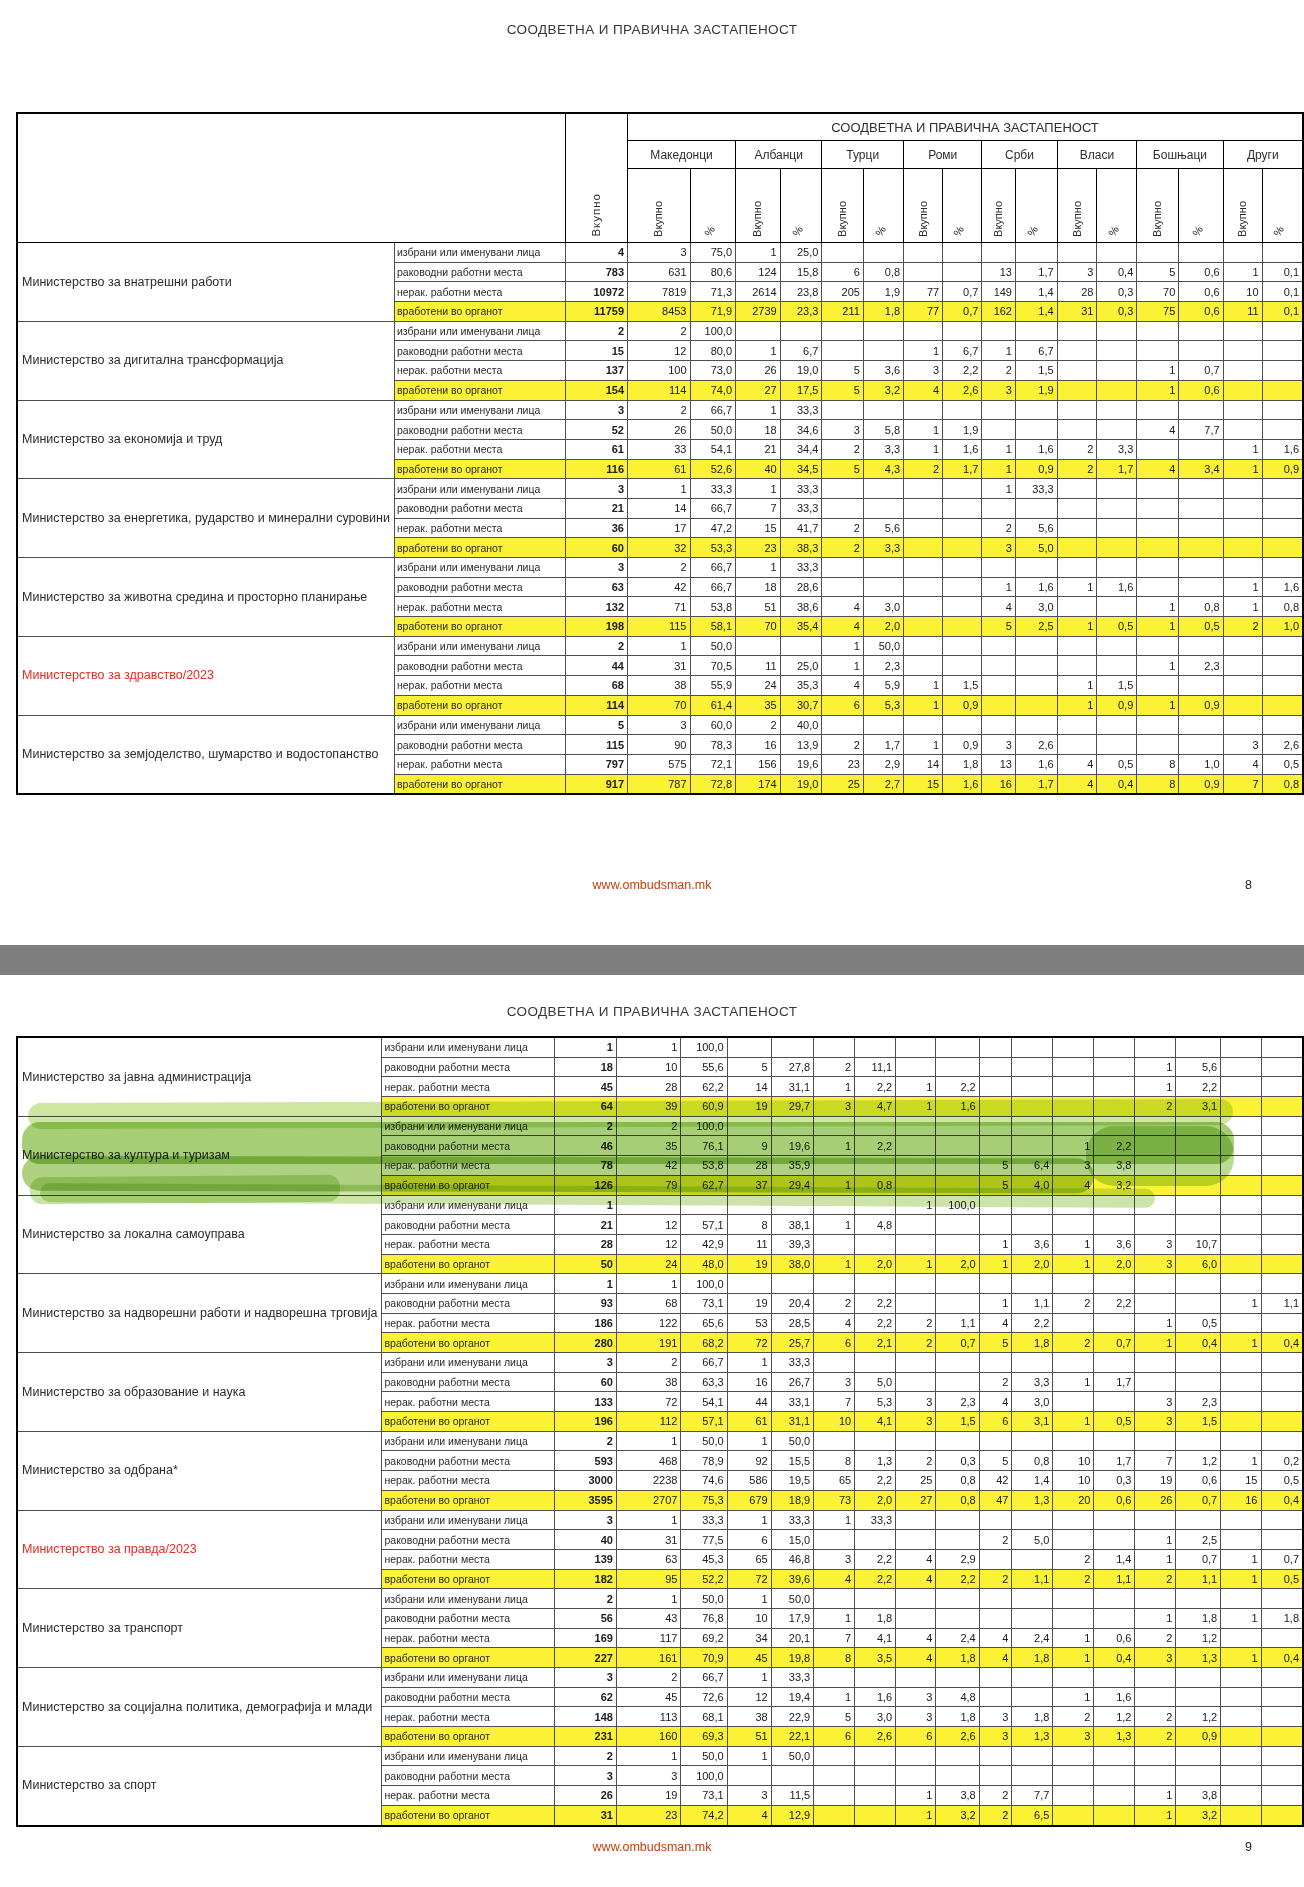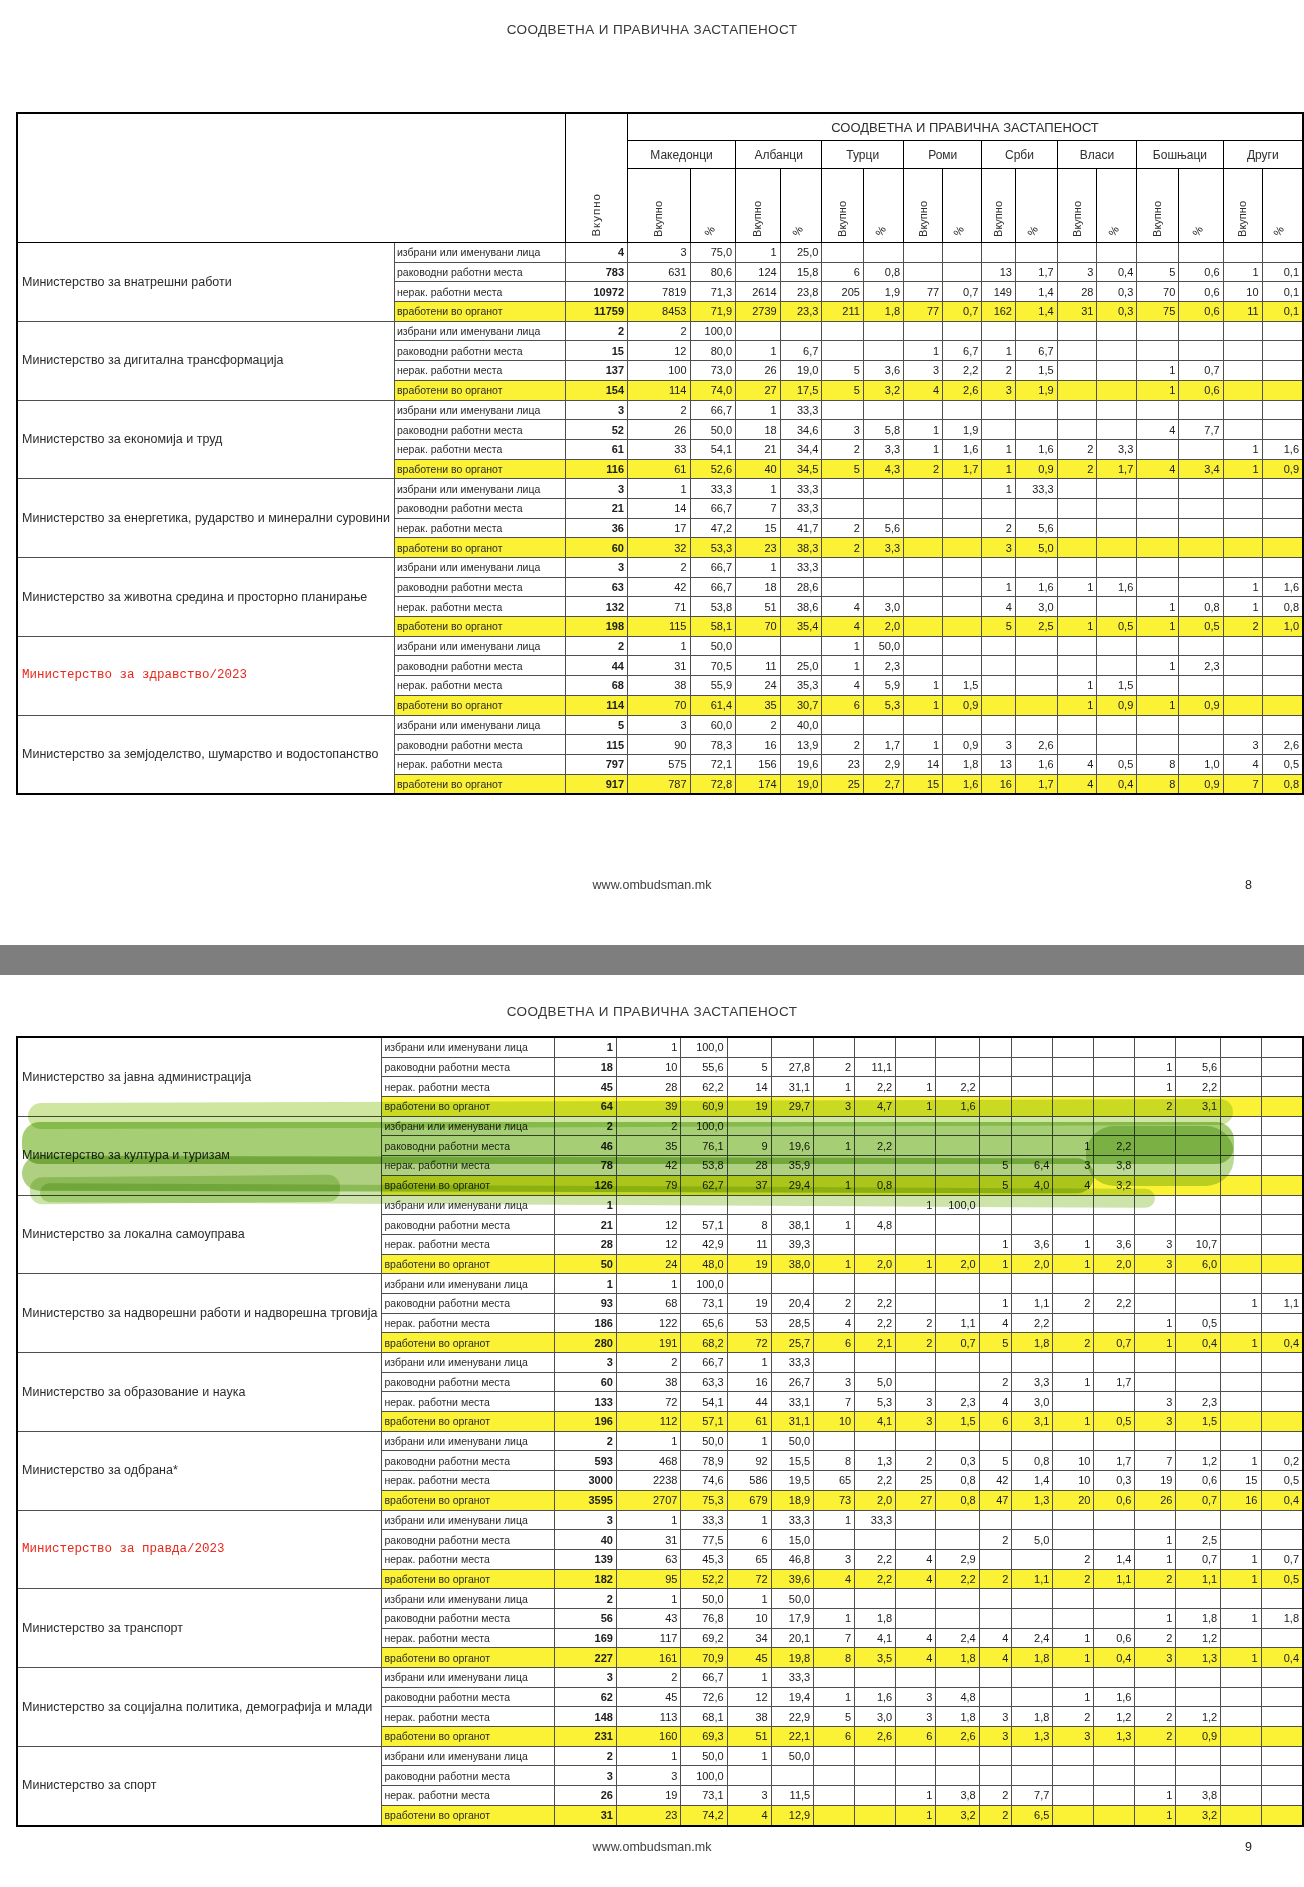--- a/index.html
+++ b/index.html
@@ -34,27 +34,27 @@
   }
   th.total-head{vertical-align:bottom;}
   th.total-head .vt{font-size:11.5px;letter-spacing:1px;}
   th.diag{vertical-align:bottom;text-align:center;}
   th.diag .dg{display:inline-block;transform:rotate(-58deg) translateY(-4px);font-size:11px;}
   tbody td{height:18.7px;font-size:11px;padding:0 3px;}
   td.ministry{
     font-size:12.5px;color:#2b2b2b;vertical-align:middle;padding:16px 4px;line-height:1.18;
     white-space:normal;
   }
-  td.ministry.red{color:#e8281e;font-family:Liberation Mono, monospace;}
+  td.ministry.red{color:#e8281e;}
   td.rowlabel{font-size:10.5px;color:#2b2b2b;padding:0 2px;}
   td.num{text-align:right;color:#202020;}
   td.tot{font-weight:bold;}
   td.hl{background:#fbf235;}
   tr.block-start td{border-top:1.6px solid #000;}
-  .footer-url{position:absolute;width:100%;text-align:center;font-size:12.5px;color:#404040;}
+  .footer-url{position:absolute;width:100%;text-align:center;font-size:12.5px;color:#c2410c;}
   .page-num{position:absolute;right:52px;font-size:12.5px;color:#222;}
   .page-separator{
     position:absolute;left:0;top:945px;width:1304px;height:30px;background:#7e7e7e;
   }
   .scribble{
     position:absolute;pointer-events:none;mix-blend-mode:multiply;z-index:5;
   }
   .s-a{left:28px;top:1101px;width:1205px;height:26px;background:rgba(158,206,66,.5);border-radius:14px;transform:rotate(-.2deg);}
   .s-b{left:22px;top:1122px;width:1212px;height:42px;background:rgba(112,176,32,.62);border-radius:18px;}
   .s-c{left:22px;top:1157px;width:1072px;height:35px;background:rgba(112,172,30,.56);border-radius:18px;transform:rotate(.15deg);}

